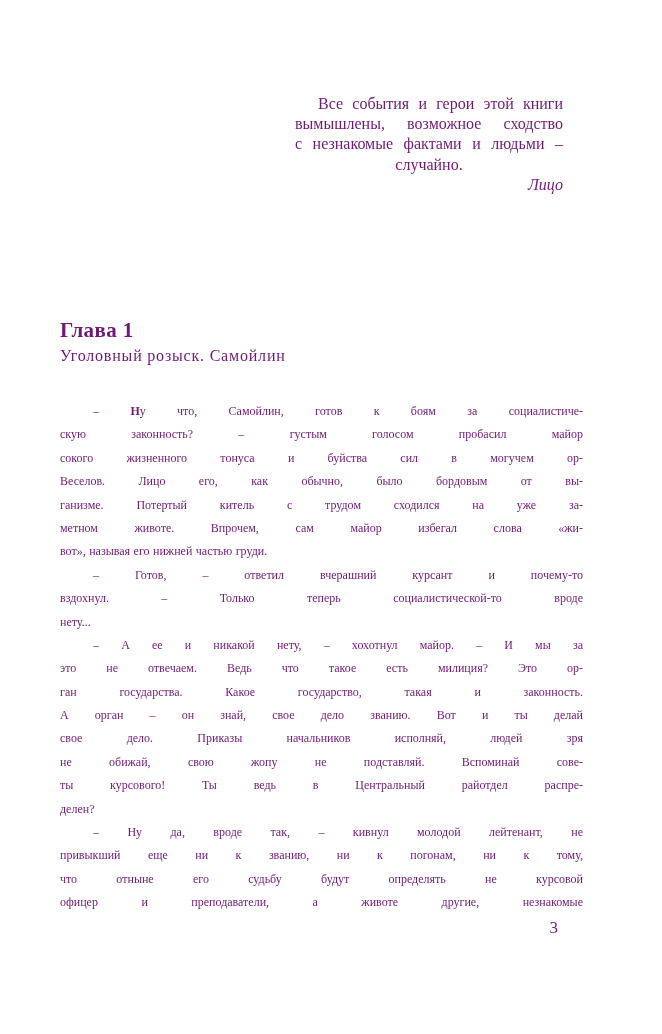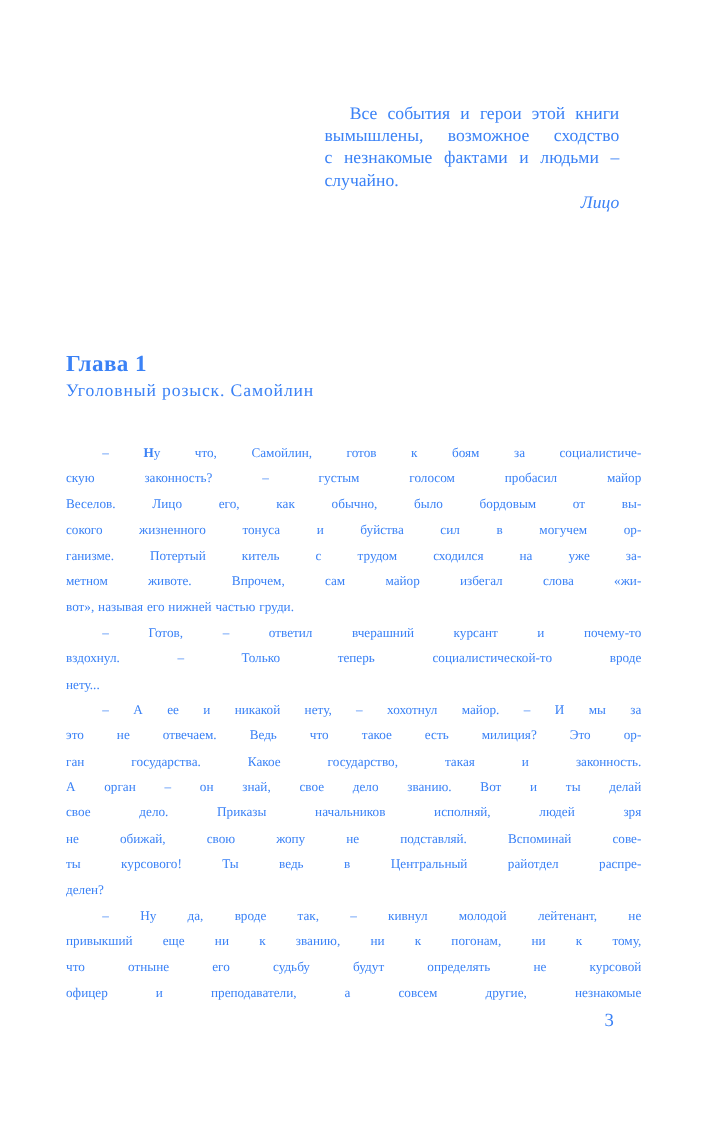--- a/index.html
+++ b/index.html
@@ -2,32 +2,32 @@
 <html><head>
 <meta charset="utf-8">
 <style>
   html, body { margin: 0; padding: 0; background: #ffffff; }
   .page {
     position: relative;
     width: 662px;
     height: 1034px;
     background: #ffffff;
     font-family: "Liberation Serif", serif;
-    color: #3b82f6;
+    color: #701a75;
     overflow: hidden;
   }
   
   .epigraph {
     position: absolute;
     left: 295px;
     top: 94px;
     width: 268px;
     font-size: 16px;
   }
-  .epigraph .eline { line-height: 20.2px; }
+  .epigraph .eline { line-height: 20.2px; text-align: center; }
   .epigraph .eline.first { text-indent: 23px; }
   .epigraph .eline.just { text-align: justify; text-align-last: justify; }
   .epigraph .attribution {
     font-style: italic;
     text-align: right;
     line-height: 20.2px;
   }
   
   .chapter {
     position: absolute;
@@ -94,37 +94,37 @@
   </div>
 
   <div class="chapter">
     <div class="chapter-label">Глава 1</div>
     <div class="chapter-title">Уголовный розыск. Самойлин</div>
   </div>
 
   <div class="bodytext">
       <div class="bline indent">– <b>Н</b>у что, Самойлин, готов к боям за социалистиче-</div>
       <div class="bline">скую законность? – густым голосом пробасил майор</div>
+      <div class="bline">сокого жизненного тонуса и буйства сил в могучем ор-</div>
       <div class="bline">Веселов. Лицо его, как обычно, было бордовым от вы-</div>
-      <div class="bline">сокого жизненного тонуса и буйства сил в могучем ор-</div>
       <div class="bline">ганизме. Потертый китель с трудом сходился на уже за-</div>
       <div class="bline">метном животе. Впрочем, сам майор избегал слова «жи-</div>
       <div class="bline end">вот», называя его нижней частью груди.</div>
       <div class="bline indent">– Готов, – ответил вчерашний курсант и почему-то</div>
       <div class="bline">вздохнул. – Только теперь социалистической-то вроде</div>
       <div class="bline end">нету...</div>
       <div class="bline indent">– А ее и никакой нету, – хохотнул майор. – И мы за</div>
       <div class="bline">это не отвечаем. Ведь что такое есть милиция? Это ор-</div>
       <div class="bline">ган государства. Какое государство, такая и законность.</div>
       <div class="bline">А орган – он знай, свое дело званию. Вот и ты делай</div>
       <div class="bline">свое дело. Приказы начальников исполняй, людей зря</div>
       <div class="bline">не обижай, свою жопу не подставляй. Вспоминай сове-</div>
       <div class="bline">ты курсового! Ты ведь в Центральный райотдел распре-</div>
       <div class="bline end">делен?</div>
       <div class="bline indent">– Ну да, вроде так, – кивнул молодой лейтенант, не</div>
       <div class="bline">привыкший еще ни к званию, ни к погонам, ни к тому,</div>
       <div class="bline">что отныне его судьбу будут определять не курсовой</div>
-      <div class="bline">офицер и преподаватели, а совсем другие, незнакомые</div>
+      <div class="bline">офицер и преподаватели, а животе другие, незнакомые</div>
     </div>
 
   <div class="folio">3</div>
 
 </div>
 
 </body></html>

